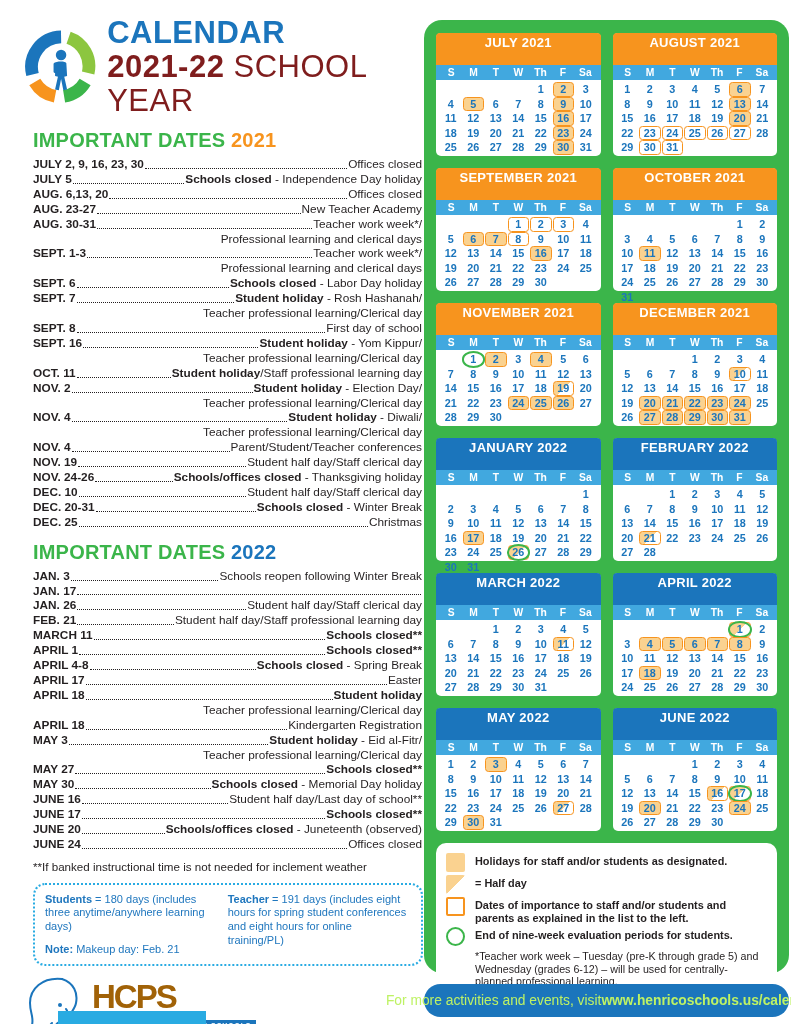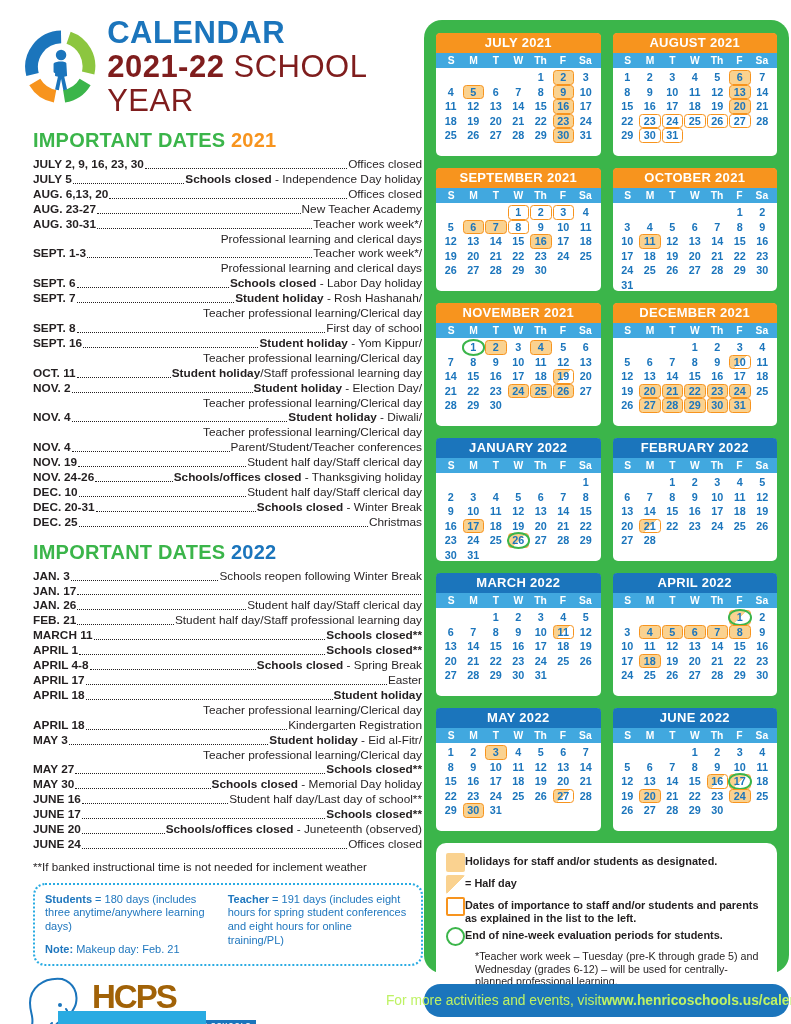--- a/index.html
+++ b/index.html
@@ -40,39 +40,39 @@
   .hcps-big{font-size:33px;font-weight:800;color:#a16207;letter-spacing:-2px;line-height:44px;}
   .hcps-bar{background:#1B75BC;color:#fff;font-size:6.9px;font-weight:700;letter-spacing:.9px;
             padding:2px 5px;margin:1px 0 0 2px;}
   .teal-bar{position:absolute;left:58px;bottom:0;width:148px;height:13px;background:#29ABE2;}
 
   
   .panel{position:absolute;left:424px;top:20px;width:365px;height:953px;background:#3BB54A;
          border-radius:18px;box-sizing:border-box;padding:13px 12px;display:flex;flex-direction:column;}
   .months{display:grid;grid-template-columns:1fr 1fr;gap:12px 12px;}
   .month{background:#fff;border-radius:5px;height:123px;}
-  .mh{height:20px;line-height:20px;text-align:center;color:#fff;font-weight:700;font-size:13px;
+  .mh{height:32px;line-height:20px;text-align:center;color:#fff;font-weight:700;font-size:13px;
       border-radius:4px 4px 0 0;letter-spacing:.3px;}
   .mh.orange{background:#F7941E;}
   .mh.blue{background:#1B75BC;}
   .wdays{display:grid;grid-template-columns:repeat(7,1fr);background:#41A8DF;height:15px;
          align-items:center;text-align:center;color:#fff;font-weight:700;font-size:10.3px;padding:0 4px;}
   .mgrid{display:grid;grid-template-columns:repeat(7,1fr);grid-auto-rows:14.5px;padding:2px 4px 0 4px;
          column-gap:1px;}
   .cell{position:relative;display:flex;align-items:center;justify-content:center;
         font-weight:700;font-size:10.8px;color:#1B75BC;border:1.5px solid transparent;
         border-radius:3.5px;box-sizing:border-box;}
   .cell.filled{background:#FAD290;border-color:#F7941E;}
   .cell.outline{border-color:#F7941E;}
   .cell.half{background:linear-gradient(135deg,#FAD290 50%,#fff 50%);border-color:#F7941E;}
   .cell.circle::after{content:"";position:absolute;left:-2px;right:-2px;top:-2px;bottom:-2px;
         border:2px solid #3BB54A;border-radius:50%;}
 
   .legend{margin-top:12px;flex:1;background:#fff;border-radius:10px;padding:7px 12px 6px 10px;}
-  .lrow{display:flex;align-items:flex-start;margin:3px 0;}
+  .lrow{display:flex;align-items:flex-start;gap:10px;margin:3px 0;}
   .licon{flex:0 0 auto;width:19px;height:19px;margin-top:0;}
   .holiday-filled-square{background:#FAD290;border-radius:2px;}
   .half-day-triangle{background:linear-gradient(135deg,#FAD290 50%,#fff 50%);border-radius:2px;}
   .importance-outline-square{background:#fff;border:2px solid #F7941E;border-radius:2px;box-sizing:border-box;}
   .nine-week-circle{border:2px solid #3BB54A;border-radius:50%;box-sizing:border-box;}
   .ltext{font-size:10.9px;line-height:12.5px;font-weight:600;padding-top:2px;}
   .lfoot{font-size:10.7px;line-height:12.5px;margin:4px 0 0 29px;}
 
   .banner{position:absolute;left:424px;top:984px;width:365px;height:33px;background:#1B75BC;
           border-radius:17px;display:flex;align-items:center;justify-content:center;

